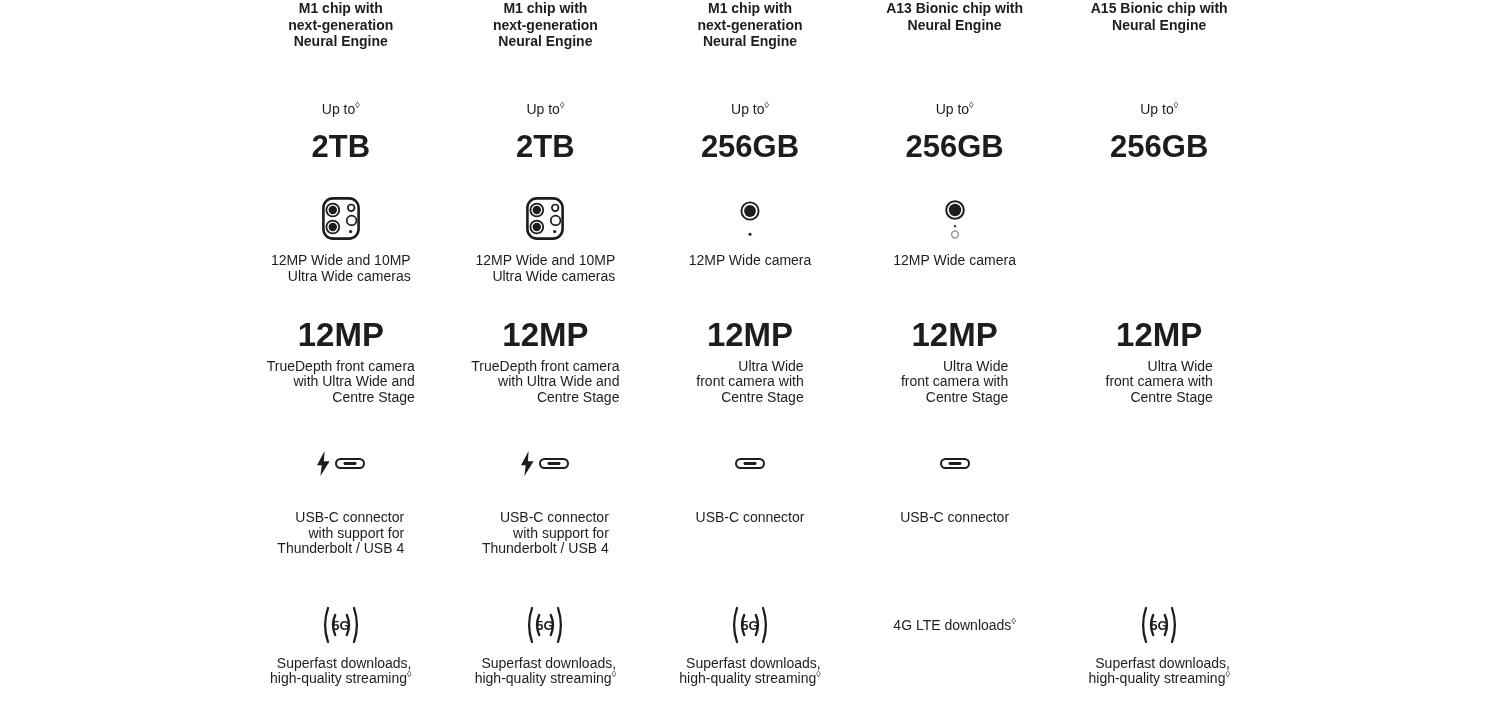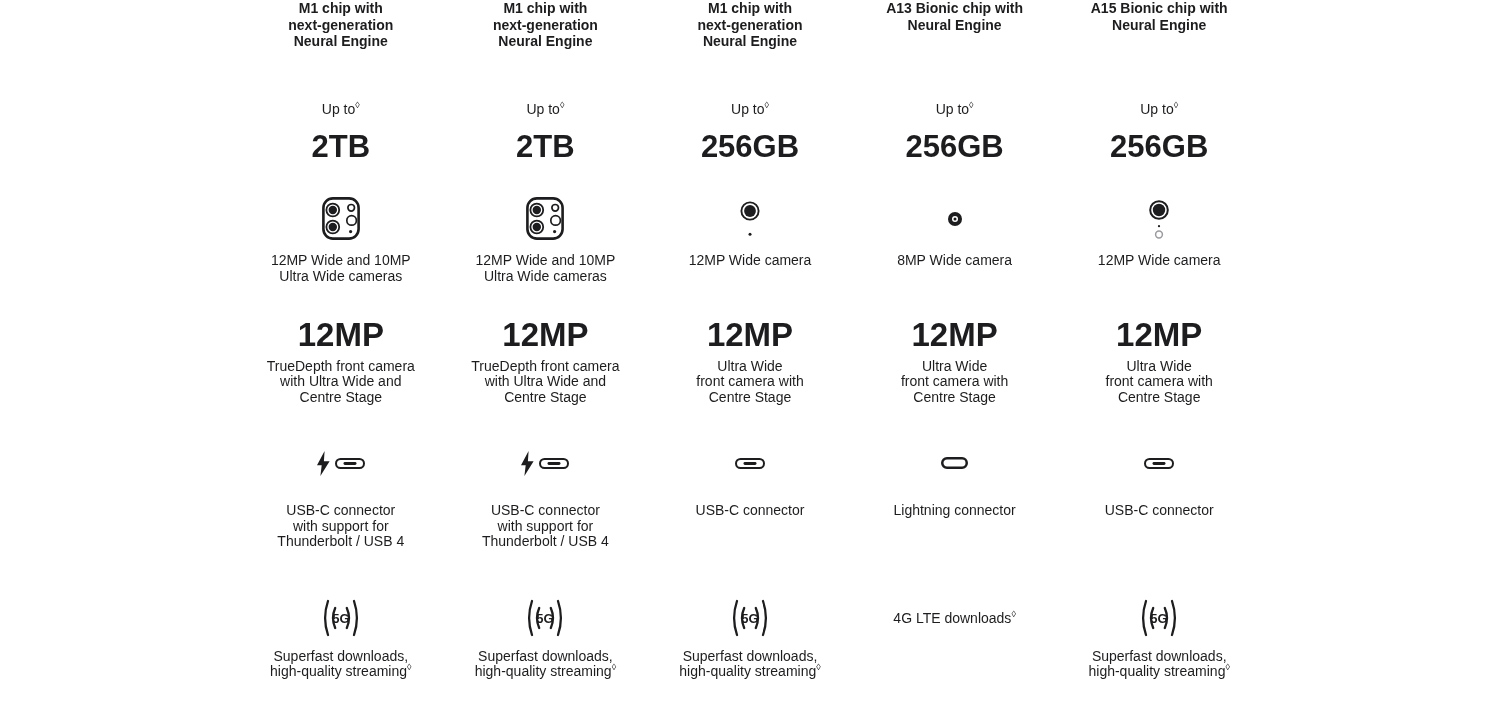--- a/index.html
+++ b/index.html
@@ -30,34 +30,35 @@
   .kicker { margin:10px; font-size:14px; line-height:17px; font-weight:400; }
   .kicker sup, .caption sup { font-size:9px; line-height:0; }
   .headline { margin:2px 0 0 0; font-size:31px; line-height:33px; font-weight:600; }
   
   .row-rearcam { margin-top:33px; }
   .icon-zone { display:flex; align-items:flex-end; justify-content:center; width:100%; }
   .zone-rearcam { height:56px; }
   .caption {
     margin:0; font-size:14px; line-height:16px; font-weight:400;
     white-space:pre-line;
+    text-align:right;
   }
   .mb12 { margin-bottom:12px; }
   .mb16 { margin-bottom:16px; }
   .mb26 { margin-bottom:26px; }
   .mb13 { margin-bottom:13px; }
   
   .row-frontcam { margin-top:34px; }
   .front-headline { margin:0; font-size:33px; line-height:33px; font-weight:600; }
   .front-caption { margin-top:8px; line-height:15.5px; }
   
   .row-connector { margin-top:43px; }
   .zone-connector { height:30px; align-items:center; }
   .tb-pair { display:flex; align-items:center; gap:5px; }
-  .connector-caption { margin-top:25px; line-height:15.5px; }
+  .connector-caption { margin-top:32px; line-height:15.5px; }
   
   .row-cellular { margin-top:49px; }
   .zone-cellular { height:38px; align-items:flex-start; }
   .cellular-caption { margin-top:12px; line-height:15.5px; }
   
   .row-pencil { margin-top:41px; }
   .zone-pencil { height:6px; align-items:center; }
   .pencil-caption { margin-top:12px; line-height:16px; }
   svg { display:block; }
 </style>
@@ -153,30 +154,20 @@
         <svg class="mb16" width="20" height="35" viewBox="0 0 20 35">
           <circle cx="10" cy="10" r="8.6" fill="none" stroke="#1d1d1f" stroke-width="1.9"></circle>
           <circle cx="10" cy="10" r="5.9" fill="#1d1d1f"></circle>
           <circle cx="10" cy="33.3" r="1.5" fill="#1d1d1f"></circle>
         </svg>
       </div>
       <p class="caption">12MP Wide camera</p>
     </div>
     <div class="cell">
       <div class="icon-zone zone-rearcam">
-        <svg class="mb26" width="14" height="14" viewBox="0 0 14 14">
-          <circle cx="7" cy="7" r="7" fill="#1d1d1f"></circle>
-          <circle cx="7" cy="7" r="3" fill="#ffffff"></circle>
-          <circle cx="7" cy="7" r="1.5" fill="#1d1d1f"></circle>
-        </svg>
-      </div>
-      <p class="caption">8MP Wide camera</p>
-    </div>
-    <div class="cell">
-      <div class="icon-zone zone-rearcam">
         <svg class="mb13" width="20" height="39" viewBox="0 0 20 39">
           <circle cx="10" cy="10" r="8.8" fill="none" stroke="#1d1d1f" stroke-width="2"></circle>
           <circle cx="10" cy="10" r="6.2" fill="#1d1d1f"></circle>
           <circle cx="10" cy="26.2" r="1.1" fill="#1d1d1f"></circle>
           <circle cx="10" cy="34.5" r="3.4" fill="none" stroke="#9a9aa0" stroke-width="1.5"></circle>
         </svg>
       </div>
       <p class="caption">12MP Wide camera</p>
     </div>
   </div>
@@ -251,28 +242,20 @@
       <div class="icon-zone zone-connector">
         <svg width="30" height="11" viewBox="0 0 30 11">
           <rect x="1" y="1" width="28" height="9" rx="4.5" fill="none" stroke="#1d1d1f" stroke-width="2"></rect>
           <rect x="8.5" y="4.1" width="13" height="2.8" rx="1.4" fill="#1d1d1f"></rect>
         </svg>
       </div>
       <p class="caption connector-caption">USB-C connector</p>
     </div>
     <div class="cell">
       <div class="icon-zone zone-connector">
-        <svg width="27" height="12" viewBox="0 0 27 12">
-          <rect x="1.25" y="1.25" width="24.5" height="9.5" rx="4.7" fill="none" stroke="#1d1d1f" stroke-width="2.5"></rect>
-        </svg>
-      </div>
-      <p class="caption connector-caption">Lightning connector</p>
-    </div>
-    <div class="cell">
-      <div class="icon-zone zone-connector">
         <svg width="30" height="11" viewBox="0 0 30 11">
           <rect x="1" y="1" width="28" height="9" rx="4.5" fill="none" stroke="#1d1d1f" stroke-width="2"></rect>
           <rect x="8.5" y="4.1" width="13" height="2.8" rx="1.4" fill="#1d1d1f"></rect>
         </svg>
       </div>
       <p class="caption connector-caption">USB-C connector</p>
     </div>
   </div>
 
   <div class="row row-cellular">

